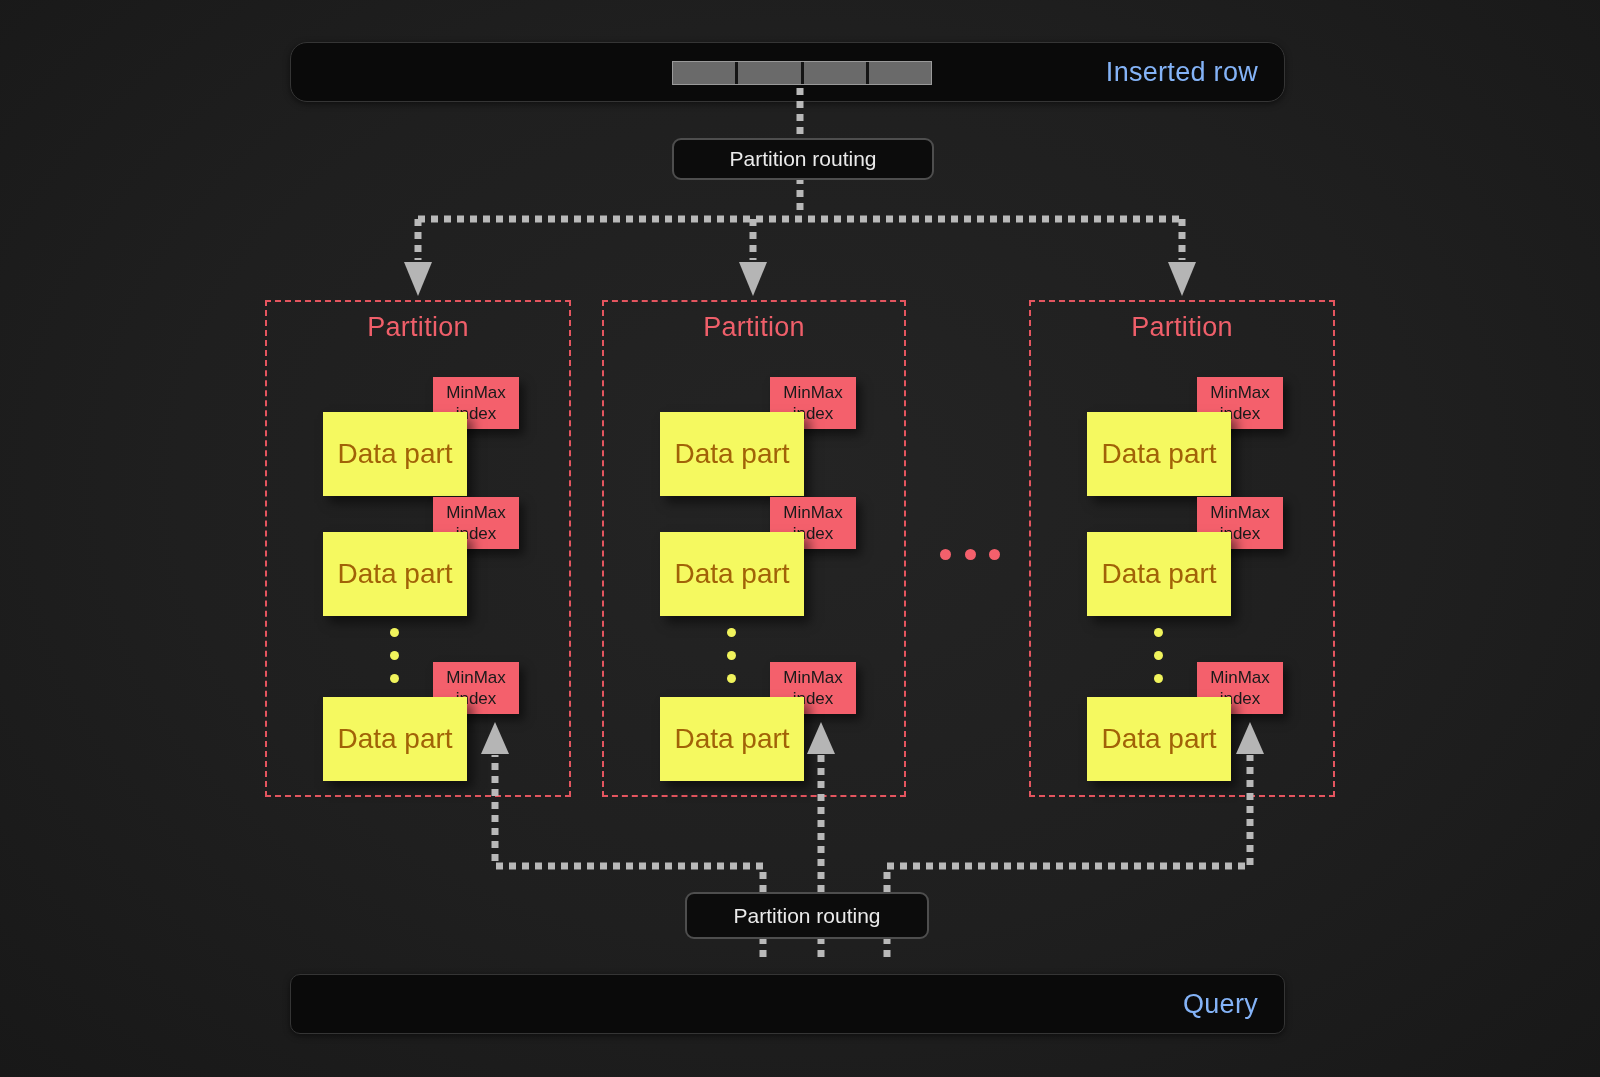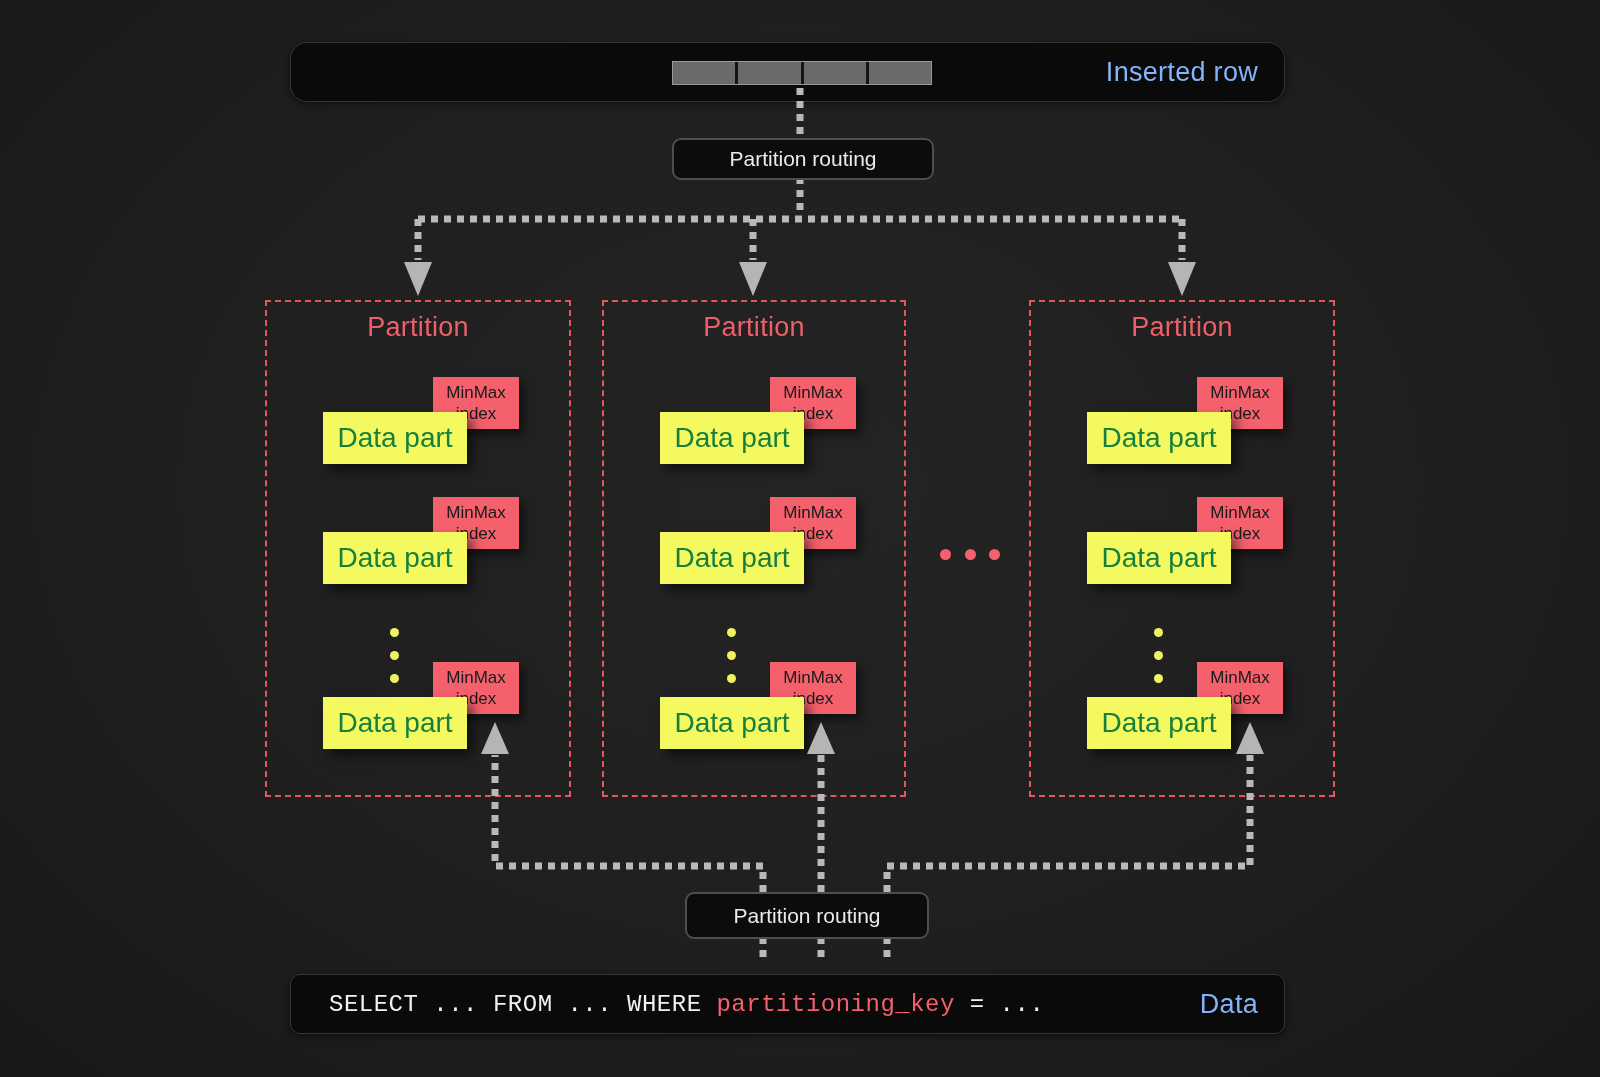--- a/index.html
+++ b/index.html
@@ -53,22 +53,22 @@
     position:absolute;top:10px;left:0;right:0;text-align:center;
     color:#ef5f6a;font-size:27px;font-weight:500;letter-spacing:.3px;
   }
   .minmax{
     position:absolute;left:166px;width:86px;height:52px;
     background:#f4606c;color:#1a1a1a;font-size:17px;line-height:21px;
     text-align:center;display:flex;align-items:center;justify-content:center;
     box-shadow:5px 6px 9px rgba(0,0,0,.5);
   }
   .datapart{
-    position:absolute;left:56px;width:144px;height:52px;
-    background:#f5f960;color:#15803d;font-size:28px;
+    position:absolute;left:56px;width:144px;height:84px;
+    background:#f5f960;color:#a16207;font-size:28px;
     display:flex;align-items:center;justify-content:center;
     box-shadow:6px 7px 10px rgba(0,0,0,.5);
   }
   .mm1{top:75px;} .dp1{top:110px;}
   .mm2{top:195px;} .dp2{top:230px;}
   .mm3{top:360px;} .dp3{top:395px;}
   .part-dots{
     position:absolute;left:123px;top:326px;width:10px;
     display:flex;flex-direction:column;gap:14px;
   }
@@ -170,17 +170,16 @@
       <polygon points="495,722 481,754 509,754"></polygon>
       <polygon points="821,722 807,754 835,754"></polygon>
       <polygon points="1250,722 1236,754 1264,754"></polygon>
     </g>
   </svg>
 
   <div class="tag-box" id="routing-box">Partition routing</div>
   <div class="tag-box" id="pruning-box">Partition routing</div>
 
   <div class="bar" id="query-bar">
-    <div class="sql"><span>SELECT ... FROM ... WHERE </span><span class="key">partitioning_key</span><span> = ...</span></div>
-    <div class="bar-label">Data</div>
+    <div class="bar-label">Query</div>
   </div>
 
 </div>
 
 </body></html>

